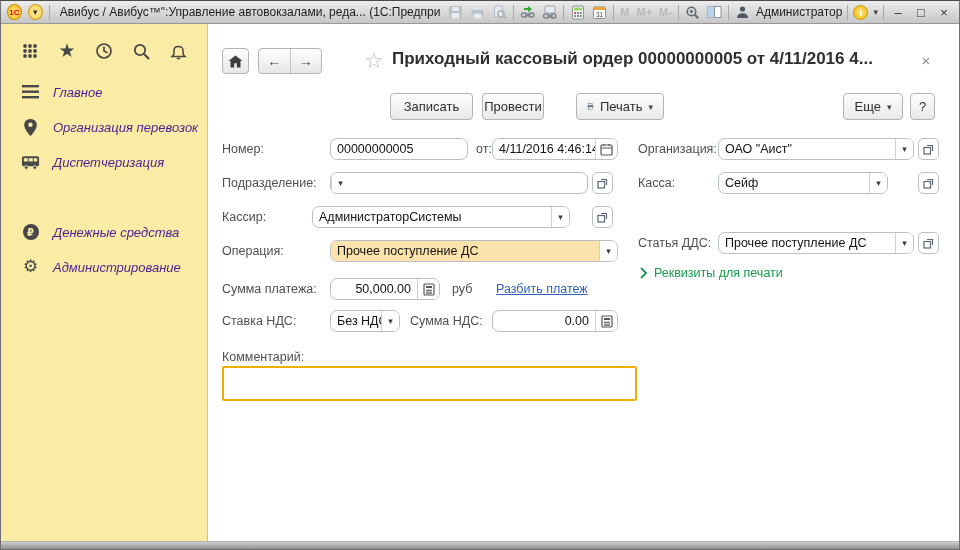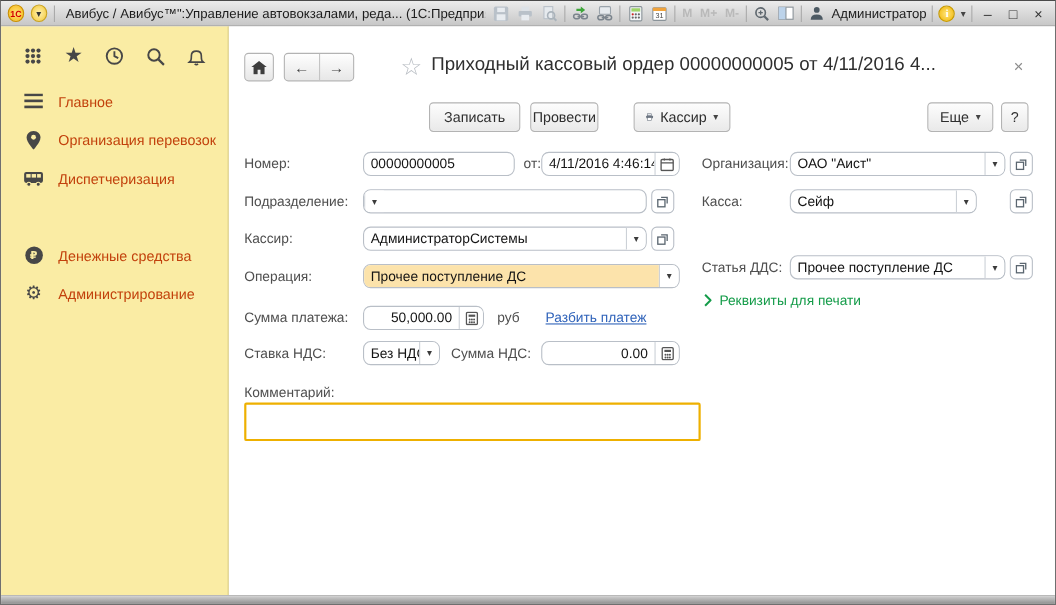--- a/index.html
+++ b/index.html
@@ -29,32 +29,32 @@
   .winbtn{font-size:13px;color:#333;width:18px;text-align:center;line-height:17px;}
   
   .main{position:absolute;top:23px;left:0;right:0;bottom:8px;display:flex;}
   .sidebar{position:relative;width:207px;background:#faeca4;border-right:1px solid #d5c67c;flex:0 0 207px;}
   .side-icons{position:absolute;top:12px;left:0;width:100%;height:30px;display:flex;
     align-items:center;justify-content:space-between;padding:0 18px;}
   .side-icons .si{width:22px;height:22px;display:flex;align-items:center;justify-content:center;color:#474747;}
   .si-star{font-size:19px;color:#3f3f3f;line-height:20px;}
   .side-item{position:absolute;left:0;width:100%;height:34px;display:flex;align-items:center;cursor:default;}
   .side-item .ic{position:absolute;left:20px;width:19px;height:19px;display:flex;align-items:center;justify-content:center;color:#474747;}
-  .side-item .tx{position:absolute;left:52px;font-size:13px;color:#c2410c;white-space:nowrap;}
+  .side-item .tx{position:absolute;left:52px;font-size:13px;color:#4c1d95;white-space:nowrap;font-style:italic;}
   .rub-circle{width:16px;height:16px;border-radius:50%;background:#474747;color:#faeca4;
     font-size:10px;font-weight:bold;display:flex;align-items:center;justify-content:center;}
   .gear-ch{font-size:17px;color:#474747;line-height:18px;}
   
   .content{position:relative;flex:1;background:#fff;overflow:hidden;}
   .navbtn{position:absolute;height:26px;background:linear-gradient(#fefefe,#e7e7e7);
     border:1px solid #b3b3b3;border-radius:4px;display:flex;align-items:center;justify-content:center;}
   .nav-arrow{font-size:14px;color:#3d3d3d;font-weight:bold;flex:1;text-align:center;}
   .nav-split{width:1px;height:24px;background:#c4c4c4;}
   .fav-star{position:absolute;font-size:22px;color:#b7bcc2;line-height:22px;}
-  .doc-title{position:absolute;left:184px;top:25px;width:524px;font-size:17px;font-weight:normal;
+  .doc-title{position:absolute;left:184px;top:25px;width:524px;font-size:17px;font-weight:bold;
     color:#2f2f2f;white-space:nowrap;overflow:hidden;}
   .doc-close{position:absolute;left:710px;top:28px;font-size:15px;color:#8b8b8b;width:16px;text-align:center;}
   .btn{position:absolute;height:27px;background:linear-gradient(#fdfdfd,#e9e9e9);
     border:1px solid #b3b3b3;border-radius:4px;font-size:13px;color:#2e2e2e;
     display:flex;align-items:center;justify-content:center;gap:6px;padding:0 10px;}
   .btn.primary{background:linear-gradient(#ffe25d,#fccf17);border-color:#c2a524;font-weight:bold;color:#1a1a1a;}
   .btn .caret{font-size:9px;color:#444;}
   .lbl{position:absolute;font-size:12.5px;color:#4f4f4f;height:22px;line-height:22px;white-space:nowrap;}
   .fieldbox{position:absolute;height:22px;background:#fff;border:1px solid #b9bfc7;border-radius:7px;
     display:flex;align-items:stretch;overflow:hidden;}
@@ -290,21 +290,21 @@
       </div>
       <div class="btn" style="left:274px;top:69px;width:62px;">
         <span>Провести</span>
       </div>
       <div class="btn" style="left:368px;top:69px;width:88px;">
         <svg width="14" height="13" viewBox="0 0 14 13">
             <rect x="3.5" y="0.5" width="7" height="3.5" fill="#e6eaee" stroke="#6b7480"></rect>
             <rect x="1" y="4" width="12" height="4.5" rx="1" fill="#6b7480"></rect>
             <rect x="3.5" y="7.5" width="7" height="5" fill="#fff" stroke="#6b7480"></rect>
           </svg>
-        <span>Кассир</span>
+        <span>Печать</span>
         <span class="caret">▾</span>
       </div>
       <div class="btn" style="left:635px;top:69px;width:60px;">
         <span>Еще</span>
         <span class="caret">▾</span>
       </div>
       <div class="btn" style="left:702px;top:69px;width:25px;padding:0;">
         <span>?</span>
       </div>
 
@@ -352,21 +352,21 @@
         <span class="dd">▾</span>
       </div>
       <span class="openbtn" style="left:710px;top:148px;">
         <svg width="11" height="11" viewBox="0 0 11 11">
             <rect x="1" y="3.5" width="6.5" height="6.5" fill="#fff" stroke="#5b6670" stroke-width="1.2"></rect>
             <polyline points="4,1.5 9.5,1.5 9.5,7" fill="none" stroke="#5b6670" stroke-width="1.2"></polyline>
           </svg>
       </span>
 
       <span class="lbl" style="left:14px;top:182px;">Кассир:</span>
-      <div class="fieldbox" style="left:122px;top:182px;width:258px;">
+      <div class="fieldbox" style="left:104px;top:182px;width:258px;">
         <span class="val">АдминистраторСистемы</span>
         <span class="dd">▾</span>
       </div>
       <span class="openbtn" style="left:384px;top:182px;">
         <svg width="11" height="11" viewBox="0 0 11 11">
             <rect x="1" y="3.5" width="6.5" height="6.5" fill="#fff" stroke="#5b6670" stroke-width="1.2"></rect>
             <polyline points="4,1.5 9.5,1.5 9.5,7" fill="none" stroke="#5b6670" stroke-width="1.2"></polyline>
           </svg>
       </span>
 

